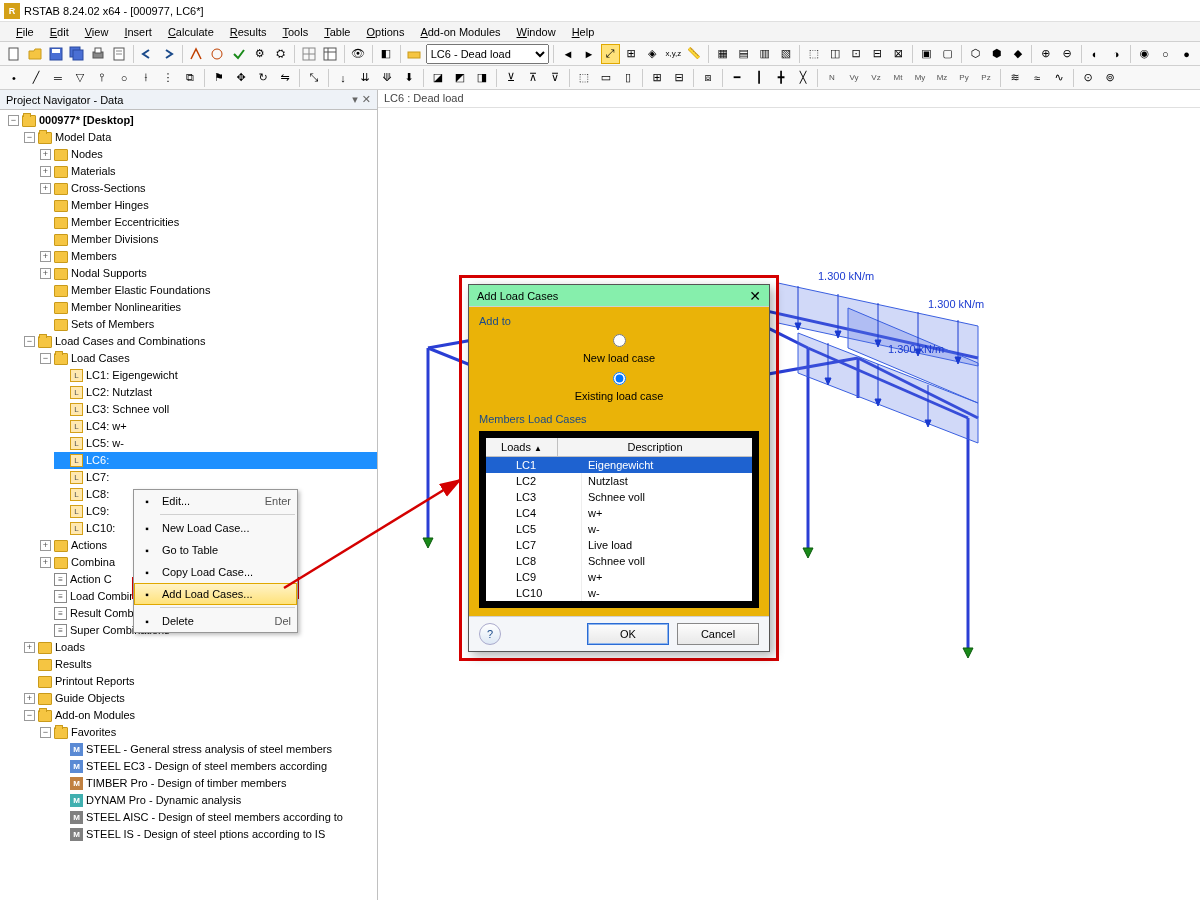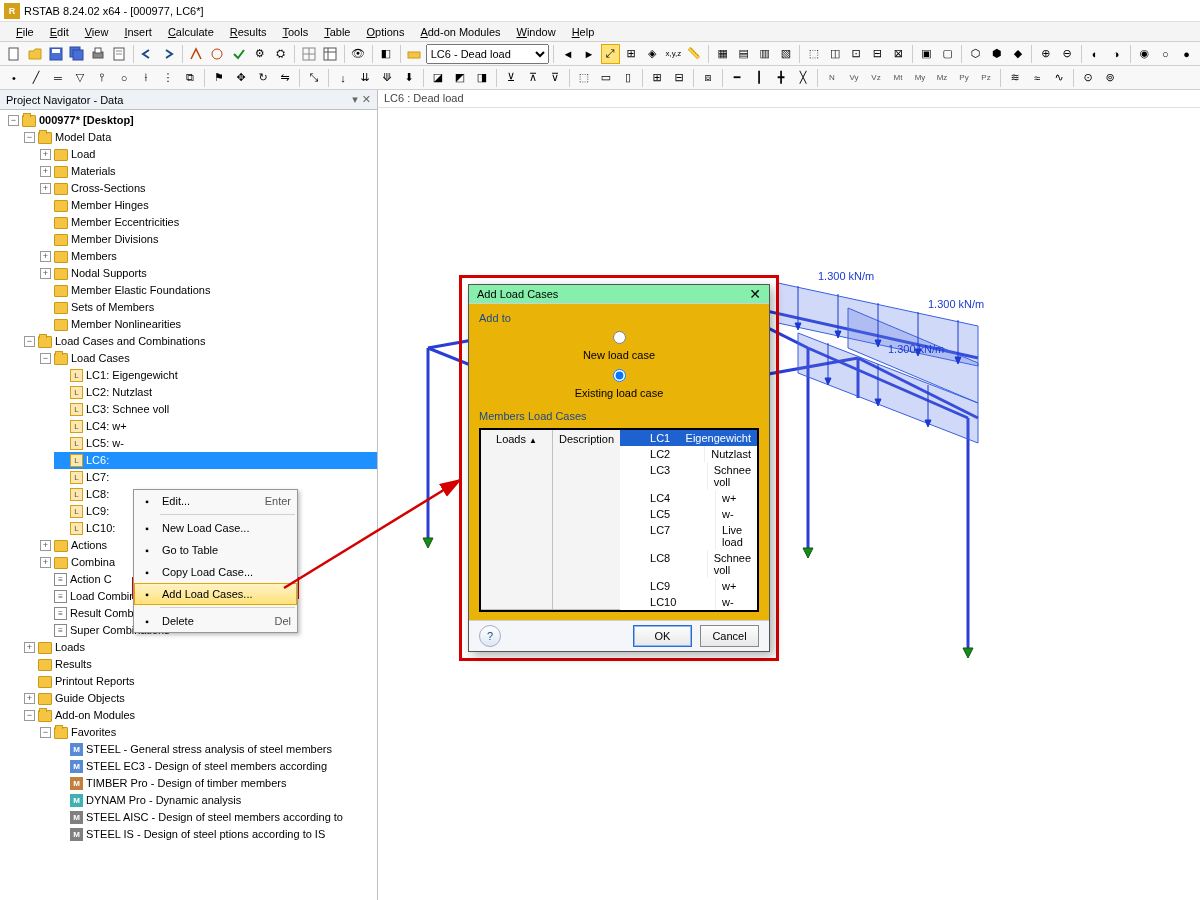--- a/index.html
+++ b/index.html
@@ -43,34 +43,34 @@
 .red-box-1 { position:absolute; border:2px solid #d40000; pointer-events:none; }
 
 .dialog-outline { position: absolute; left: 459px; top: 275px; width: 320px; height: 386px; border: 3px solid #d40000; z-index: 30; }
 .dialog { position: absolute; left: 0; top: 0; right:0; bottom:0; margin:6px; background: #fff; border: 1px solid #555; box-shadow: 4px 4px 10px rgba(0,0,0,0.3); display:flex; flex-direction:column; }
 .dlg-title { height: 24px; display: flex; align-items: center; padding: 0 8px; border-bottom: 1px solid #d0d0d0; background: #86efac; }
 .dlg-title .x { margin-left: auto; font-size: 14px; cursor:pointer; }
 .dlg-body { flex:1; padding: 8px 10px; background: #eab308; display:flex; flex-direction:column; gap:6px; }
 .group-lbl { color: #1a4a8a; font-weight: 500; }
 .radio-row { display:flex; align-items:center; gap:5px; padding: 1px 2px; flex-direction: column; }
 .radio-row input { margin:0; }
-.list-box { flex:1; border: 2px solid #000000; background: #fff; display:flex; flex-direction:row; min-height:0;justify-content:space-between; }
+.list-box { flex:1; border: 7px solid #000000; background: #fff; display:flex; flex-direction:column; min-height:0;justify-content:space-between; }
 .list-hdr { display:flex; border-bottom: 1px solid #c0c0c0; background: #f4f4f4; }
 .list-hdr .c1 { width: 72px; padding: 3px 6px; border-right: 1px solid #c0c0c0; text-align:center; }
 .list-hdr .c2 { flex:1; padding: 3px 6px; text-align:center; }
 .list-rows { flex:1; overflow-y: auto; }
 .lrow { display:flex;padding-left:24px; }
 .lrow .c1 { width: 72px; padding: 2px 6px; border-right: 1px solid #eee; }
 .lrow .c2 { flex:1; padding: 2px 6px; }
 .lrow.sel { background: #1e62d0; color: #fff; }
 .lrow.sel .c1 { border-right-color: #1e62d0; }
 .dlg-foot { height: 38px; display:flex; align-items:center; padding: 0 10px; gap: 8px; border-top: 1px solid #d0d0d0; background:#f4f6f9; }
 .dlg-foot .help { width:22px; height:22px; border:1px solid #aac; border-radius:11px; display:flex; align-items:center; justify-content:center; color:#1a4a8a; background:linear-gradient(#fff,#dde8f5); cursor:pointer; }
 .dlg-foot .spacer { flex:1; }
-.dlg-foot button { width: 59px; height: 22px; border: 1px solid #888; background: linear-gradient(#fdfdfd,#e8e8e8); cursor:pointer; }
+.dlg-foot button { width: 82px; height: 22px; border: 1px solid #888; background: linear-gradient(#fdfdfd,#e8e8e8); cursor:pointer; }
 .dlg-foot button.primary { border: 1px solid #2a6bd4; box-shadow: 0 0 0 1px #8db5ee inset; }
 
 .arrow { position:absolute; z-index:25; pointer-events:none; }
 
 svg.ticon { width:16px; height:16px; }
 </style>
 </head>
 <body>
 
 <div class="titlebar">
@@ -307,21 +307,21 @@
               <div class="row">
                   <span class="exp">−</span>
                   <span class="folder-icon open"></span>
                   <span>Model Data</span>
                 </div>
               <ul id="model-data-list">
                   <li>
                     <div class="row">
                       <span class="exp">+</span>
                       <span class="folder-icon"></span>
-                      <span>Load</span>
+                      <span>Nodes</span>
                     </div>
                   </li>
                   <li>
                     <div class="row">
                       <span class="exp">+</span>
                       <span class="folder-icon"></span>
                       <span>Materials</span>
                     </div>
                   </li>
                   <li>
@@ -370,28 +370,28 @@
                     <div class="row">
                       <span class="exp none"></span>
                       <span class="folder-icon"></span>
                       <span>Member Elastic Foundations</span>
                     </div>
                   </li>
                   <li>
                     <div class="row">
                       <span class="exp none"></span>
                       <span class="folder-icon"></span>
+                      <span>Member Nonlinearities</span>
+                    </div>
+                  </li>
+                  <li>
+                    <div class="row">
+                      <span class="exp none"></span>
+                      <span class="folder-icon"></span>
                       <span>Sets of Members</span>
-                    </div>
-                  </li>
-                  <li>
-                    <div class="row">
-                      <span class="exp none"></span>
-                      <span class="folder-icon"></span>
-                      <span>Member Nonlinearities</span>
                     </div>
                   </li>
                 </ul>
             </li>
             <li>
               <div class="row">
                   <span class="exp">−</span>
                   <span class="folder-icon open"></span>
                   <span>Load Cases and Combinations</span>
                 </div>

